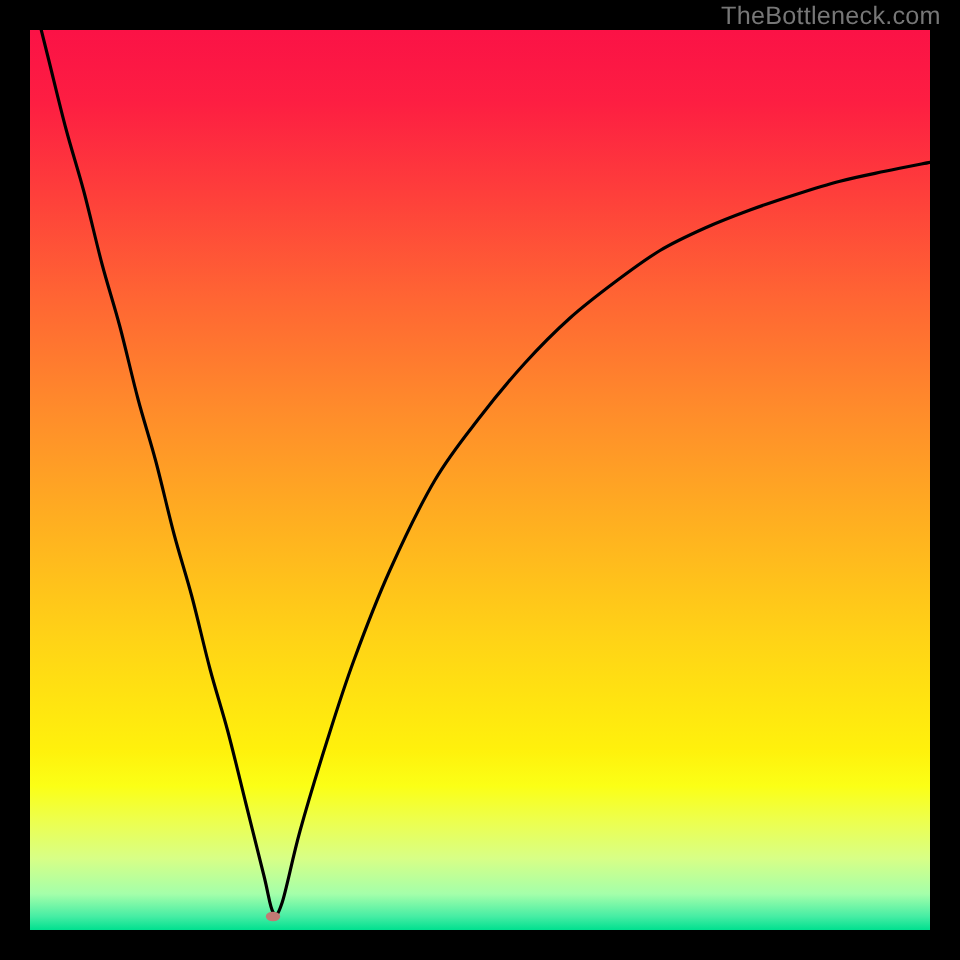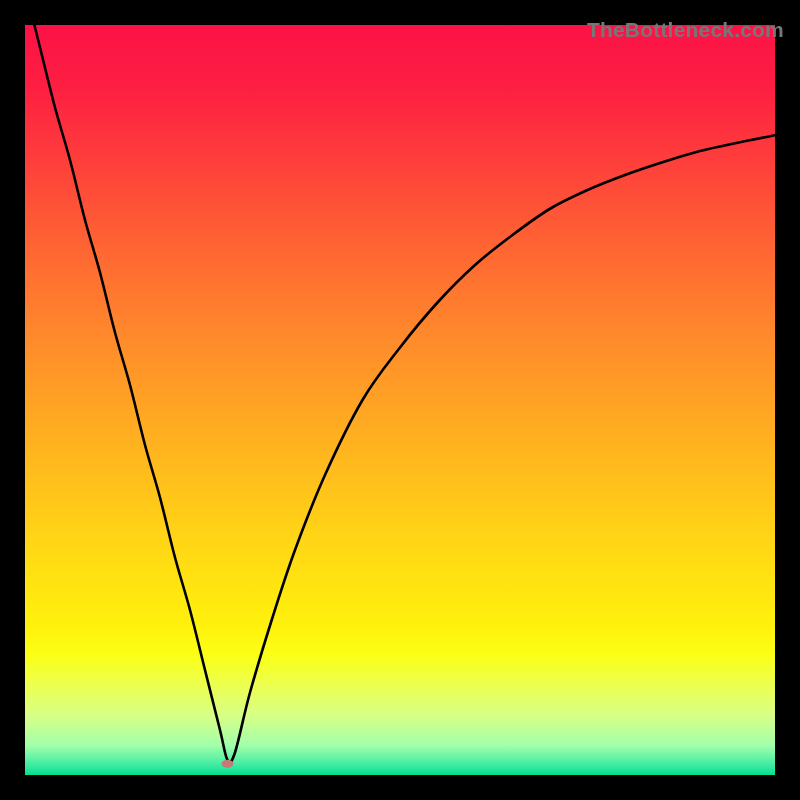--- a/index.html
+++ b/index.html
@@ -16,24 +16,23 @@
     width: 800px;
     height: 800px;
     background: #000;
   }
   .watermark {
     position: absolute;
     top: 2px;
     right: 16px;
     color: #777;
     font-size: 21px;
-    font-weight: 700;
+    font-weight: 400;
     letter-spacing: 0.2px;
     z-index: 10;
-    margin-top: 16px;
   }
   .plot {
     position: absolute;
     left: 25px;
     top: 25px;
     width: 750px;
     height: 750px;
     overflow: hidden;
   }
   .gradient-bg {

